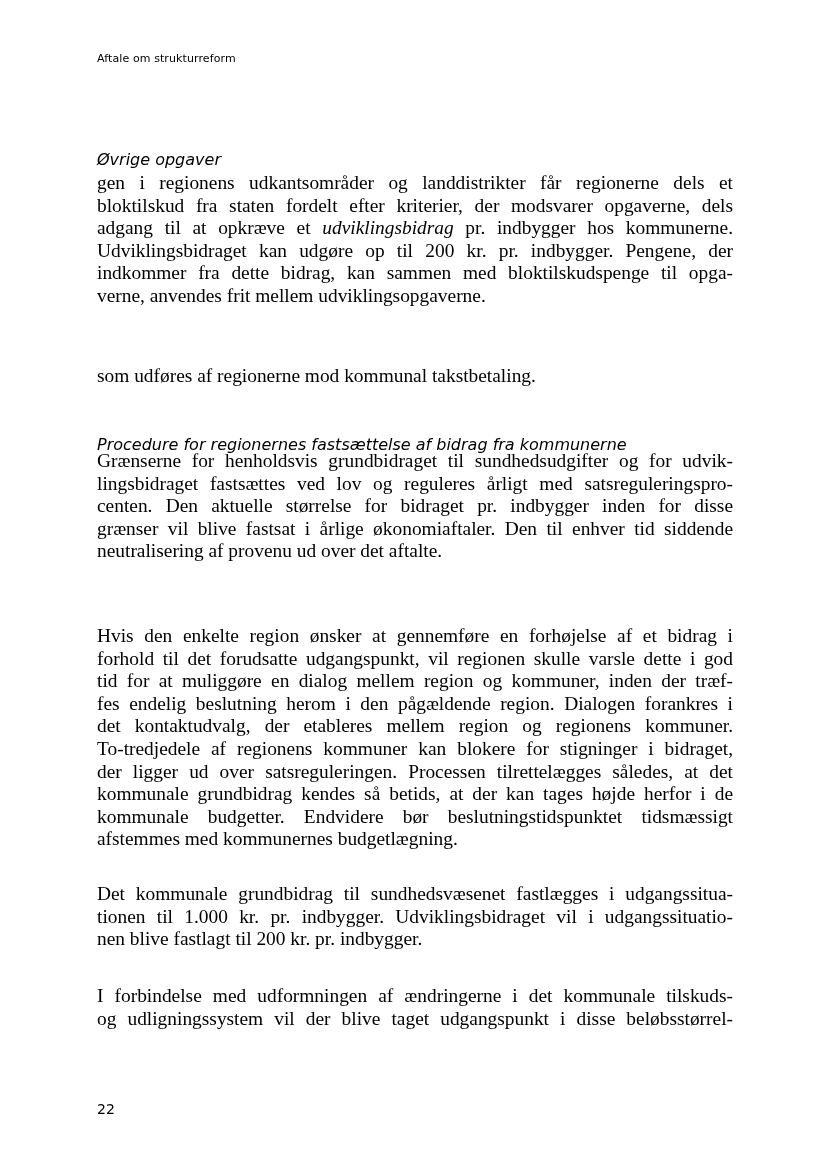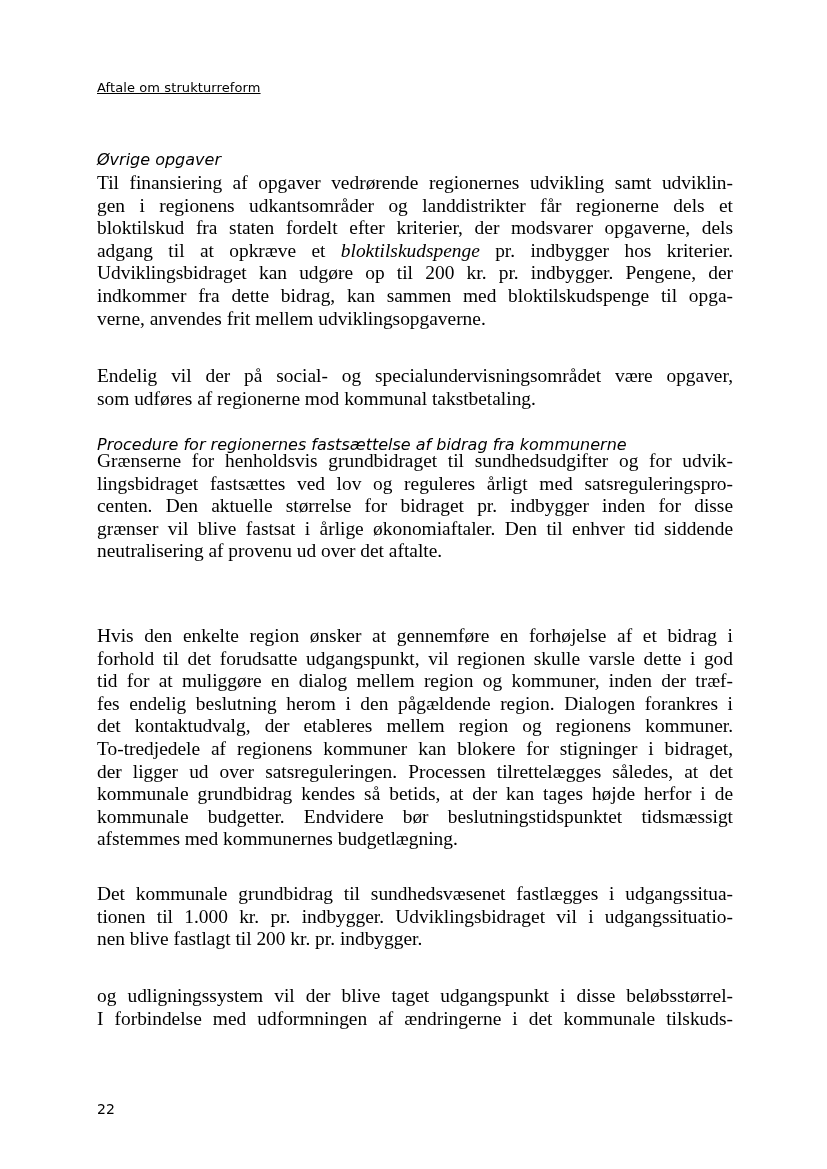--- a/index.html
+++ b/index.html
@@ -10,25 +10,24 @@
     body {
       width: 827px;
       height: 1169px;
       position: relative;
       overflow: hidden;
       color: #000000;
     }
     .running-header {
       position: absolute;
       left: 97px;
-      top: 80px;
+      top: 52px;
       font-family: "DejaVu Sans", sans-serif;
-      font-size: 13px;
+      font-size: 11px;
       letter-spacing: 0.1px;
-      text-decoration: underline;
     }
     .section-heading {
       position: absolute;
       left: 97px;
       font-family: "DejaVu Sans", sans-serif;
       font-style: italic;
       font-size: 16px;
       white-space: nowrap;
     }
     .para {
@@ -72,46 +71,40 @@
   </style>
 </head>
 <body>
 
 <div class="running-header">Aftale om strukturreform</div>
 
 <div class="section-heading" style="top:150px;">Øvrige opgaver</div>
 
 <div class="para" style="top:172px;">
   <span class="line">
-      <span class="jwrap">Til finansiering af opgaver vedrørende regionernes udvikling samt udviklin-</span>
-    </span>
-  <span class="line">
       <span class="jwrap">gen i regionens udkantsområder og landdistrikter får regionerne dels et</span>
     </span>
   <span class="line">
       <span class="jwrap">bloktilskud fra staten fordelt efter kriterier, der modsvarer opgaverne, dels</span>
     </span>
   <span class="line">
-      <span class="jwrap"><span>adgang til at opkræve et </span><span class="em">bloktilskudspenge</span><span> pr. indbygger hos kriterier.</span></span>
+      <span class="jwrap"><span>adgang til at opkræve et </span><span class="em">udviklingsbidrag</span><span> pr. indbygger hos kommunerne.</span></span>
     </span>
   <span class="line">
       <span class="jwrap">Udviklingsbidraget kan udgøre op til 200 kr. pr. indbygger. Pengene, der</span>
     </span>
   <span class="line">
       <span class="jwrap">indkommer fra dette bidrag, kan sammen med bloktilskudspenge til opga-</span>
     </span>
   <span class="line last">
       <span class="jwrap">verne, anvendes frit mellem udviklingsopgaverne.</span>
     </span>
 </div>
 
 <div class="para" style="top:365px;">
-  <span class="line">
-      <span class="jwrap">Endelig vil der på social- og specialundervisningsområdet være opgaver,</span>
-    </span>
   <span class="line last">
       <span class="jwrap">som udføres af regionerne mod kommunal takstbetaling.</span>
     </span>
 </div>
 
 <div class="section-heading" style="top:435px;">Procedure for regionernes fastsættelse af bidrag fra kommunerne</div>
 
 <div class="para" style="top:450px;">
   <span class="line">
       <span class="jwrap">Grænserne for henholdsvis grundbidraget til sundhedsudgifter og for udvik-</span>
@@ -170,20 +163,20 @@
   <span class="line">
       <span class="jwrap">tionen til 1.000 kr. pr. indbygger. Udviklingsbidraget vil i udgangssituatio-</span>
     </span>
   <span class="line last">
       <span class="jwrap">nen blive fastlagt til 200 kr. pr. indbygger.</span>
     </span>
 </div>
 
 <div class="para" style="top:985px;">
   <span class="line">
-      <span class="jwrap">og udligningssystem vil der blive taget udgangspunkt i disse beløbsstørrel-</span>
+      <span class="jwrap">I forbindelse med udformningen af ændringerne i det kommunale tilskuds-</span>
     </span>
   <span class="line">
-      <span class="jwrap">I forbindelse med udformningen af ændringerne i det kommunale tilskuds-</span>
+      <span class="jwrap">og udligningssystem vil der blive taget udgangspunkt i disse beløbsstørrel-</span>
     </span>
 </div>
 
 <div class="page-number">22</div>
 
 </body></html>

